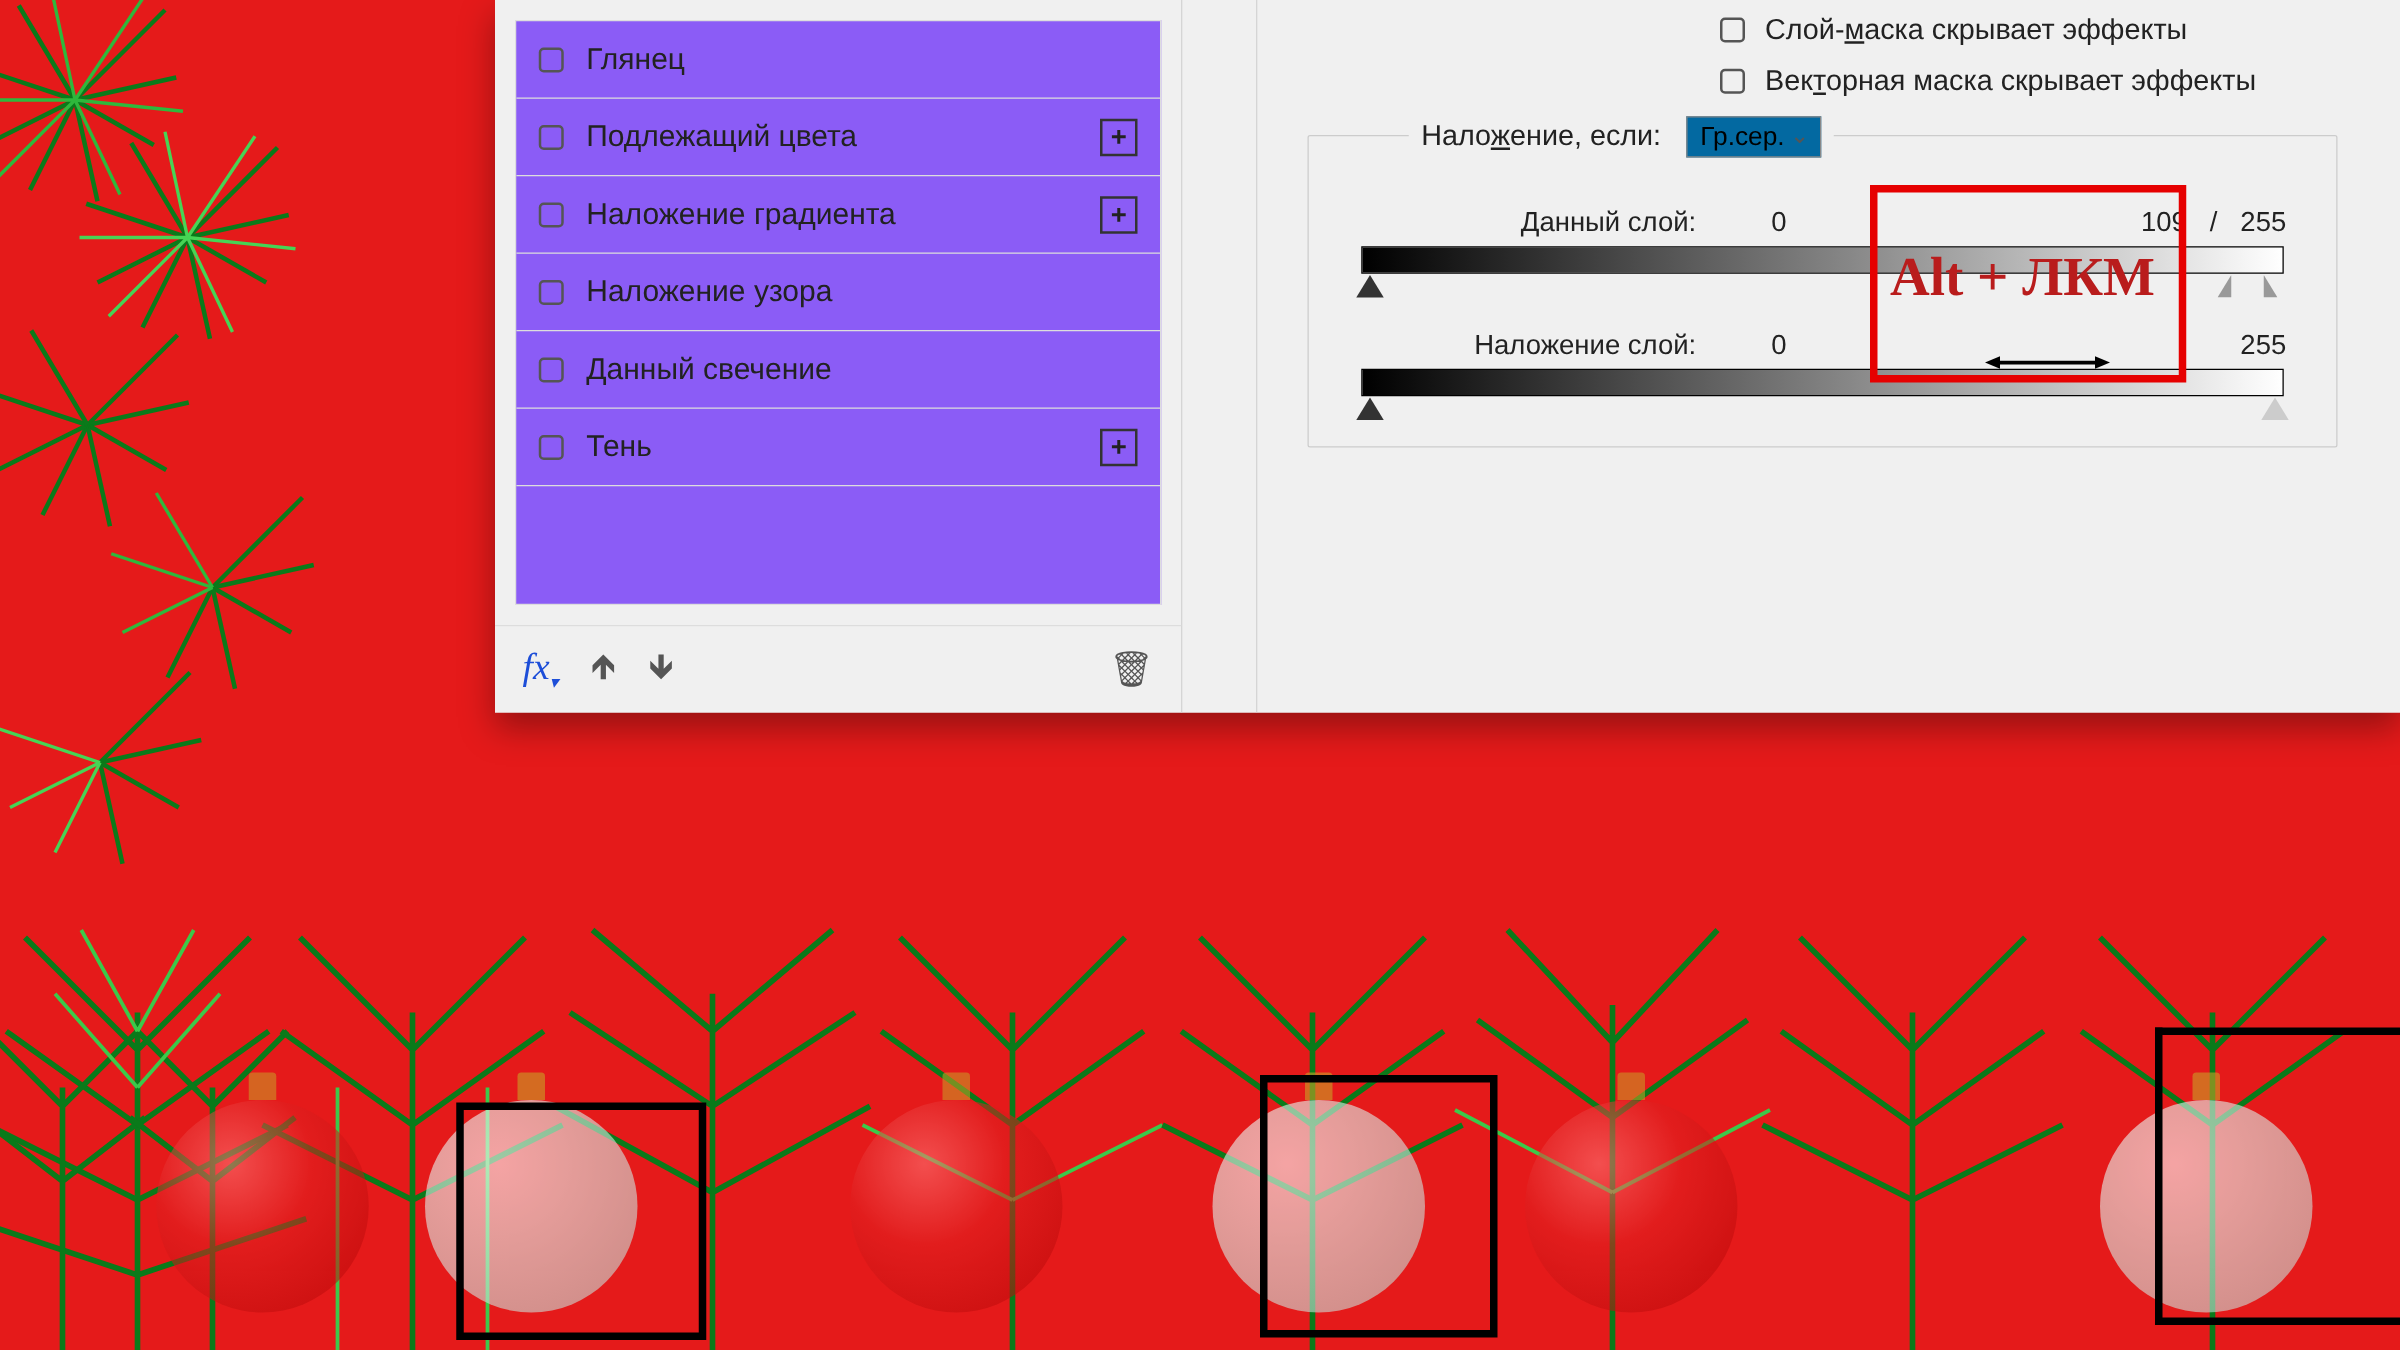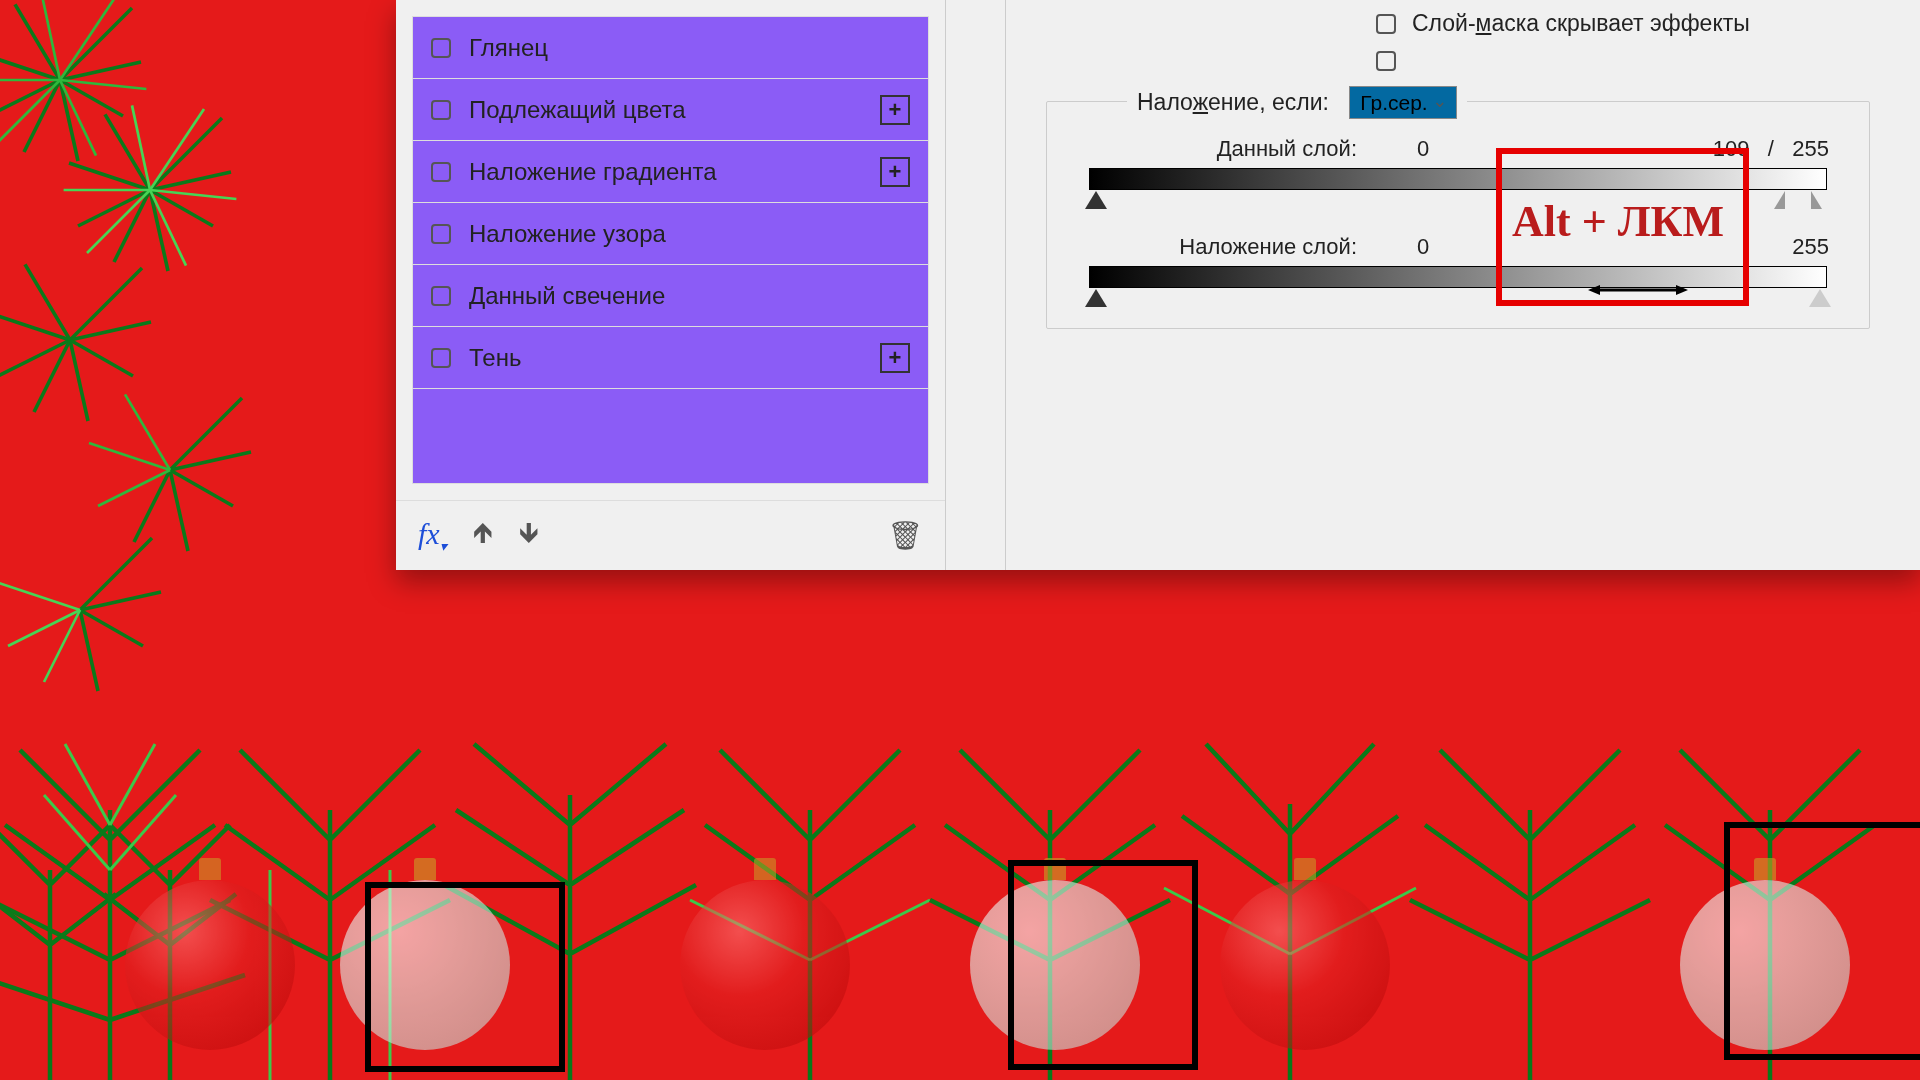--- a/index.html
+++ b/index.html
@@ -42,21 +42,21 @@
   .chk-row .chk { width: 20px; height: 20px; border: 2px solid #555; border-radius: 4px; margin-right: 16px; flex-shrink: 0; }
   .chk-row .u { text-decoration: underline; }
   
   .blend-box { border: 1px solid #ccc; border-radius: 2px; margin-top: 30px; padding: 34px 40px 40px 40px; position: relative; }
   .blend-box .legend { position: absolute; top: -16px; left: 80px; background: #f0f0f0; padding: 0 10px; font-size: 23px; }
   .blend-box .legend .u { text-decoration: underline; }
   .blend-box select { font-size: 21px; padding: 4px 28px 4px 10px; border: 1px solid #888; background: #0369a1; appearance: none; position: relative; }
   .sel-wrap { position: relative; display: inline-block; margin-left: 14px; }
   .sel-wrap::after { content: "⌄"; position: absolute; right: 10px; top: 4px; font-size: 18px; color: #555; pointer-events: none; }
   
-  .slider-row { }
+  .slider-row { margin-top: 22px; }
   .slider-labels { display: flex; font-size: 22px; margin-bottom: 6px; }
   .slider-labels .name { width: 330px; text-align: right; padding-right: 60px; }
   .slider-labels .vmin { width: 110px; text-align: left; }
   .slider-labels .vmax { flex: 1; text-align: right; }
   .grad-bar { height: 22px; background: linear-gradient(to right, #000, #fff); border: 1px solid #000; position: relative; margin: 0 2px; }
   .tri { position: absolute; top: 22px; width: 0; height: 0; border-left: 11px solid transparent; border-right: 11px solid transparent; }
   .tri.solid { border-bottom: 18px solid #333; }
   .tri.split-l { border-bottom: 18px solid #999; clip-path: polygon(0 0, 50% 0, 50% 100%, 0 100%); }
   .tri.split-r { border-bottom: 18px solid #999; clip-path: polygon(50% 0, 100% 0, 100% 100%, 50% 100%); }
   .tri.white { border-bottom: 18px solid #ccc; }
@@ -277,20 +277,21 @@
 
   <div class="mid-gap"></div>
 
   <div class="right-panel">
     <div class="chk-row">
       <span class="chk"></span>
       <span>Слой-<span class="u">м</span>аска скрывает эффекты</span>
     </div>
     <div class="chk-row">
       <span class="chk"></span>
+      <span>Век<span class="u">т</span>орная маска скрывает эффекты</span>
     </div>
 
     <div class="blend-box">
       <div class="legend">
         <span>Нало<span class="u">ж</span>ение, если:</span>
         <span class="sel-wrap">
           <select>
             <option>Гр.сер.</option>
           </select>
         </span>

